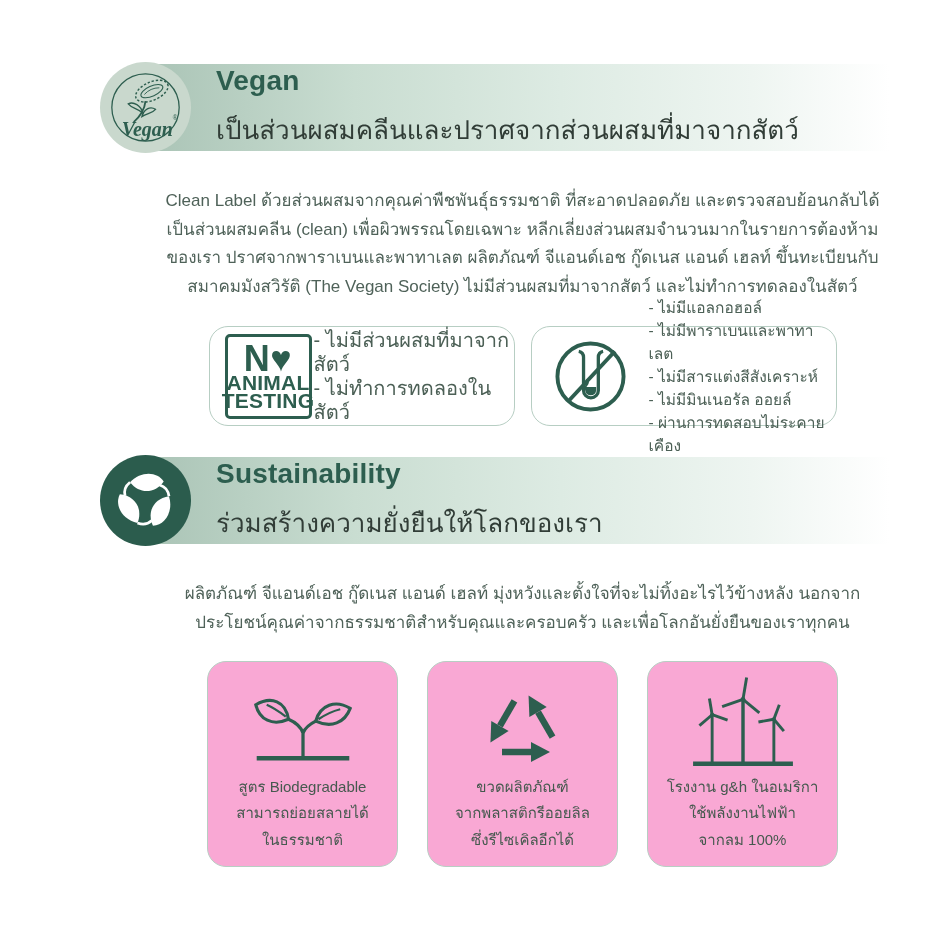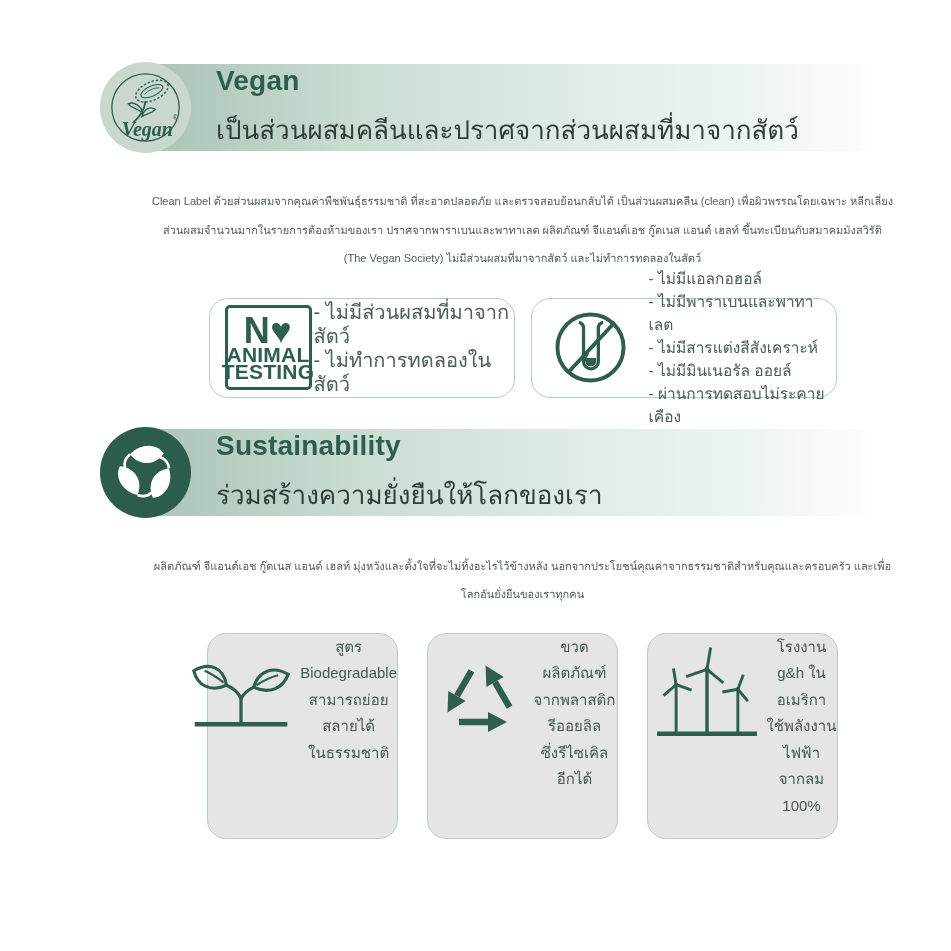--- a/index.html
+++ b/index.html
@@ -24,21 +24,21 @@
   .banner-subtitle{font-size:26px;color:#313d37;margin-top:12px;}
   .logo-circle{
     position:absolute;left:-40px;top:-2px;width:91px;height:91px;border-radius:50%;
   }
   .logo-circle.sage{background:#c9d8cd;}
   .logo-circle svg{display:block;width:91px;height:91px;}
 
   
   .para{
     width:742px;margin:36px auto 0;text-align:center;
-    font-size:11px;line-height:28.5px;color:#4f6259;
+    font-size:17px;line-height:28.5px;color:#4f6259;
   }
 
   
   .cards-row{display:flex;justify-content:center;}
   .cards-row-1{margin-top:25px;gap:16px;}
   .cards-row-2{margin-top:24px;gap:29px;}
 
   .info-card{
     width:306px;height:100px;border:1.5px solid #b7cec3;border-radius:19px;
     background:#fff;box-sizing:border-box;
@@ -51,22 +51,22 @@
   }
   .badge-no{font-size:36px;line-height:31px;letter-spacing:.5px;}
   .badge-word{font-size:21px;line-height:17.5px;letter-spacing:.2px;}
   .bullets{color:#4c6056;}
   .bullets-1{margin-left:2px;font-size:20px;line-height:24px;}
   .bullets-2{margin-left:15px;font-size:15.5px;line-height:23px;}
   .no-chem{flex:none;width:87px;height:87px;}
 
   .eco-card{
     width:191px;height:206px;border:1.5px solid #b7cec3;border-radius:19px;
-    background:#e5e5e5;box-sizing:border-box;
-    display:flex;flex-direction:row;align-items:flex-start;justify-content:flex-end;
+    background:#f9a8d4;box-sizing:border-box;
+    display:flex;flex-direction:column;align-items:center;justify-content:flex-end;
     padding-bottom:13px;
   }
   .eco-icon{flex:1;display:flex;align-items:center;justify-content:center;padding-top:8px;}
   .eco-caption{
     font-size:15px;line-height:26.5px;color:#46594f;text-align:center;white-space:pre-line;
   }
 </style>
 </head>
 <body>
 

